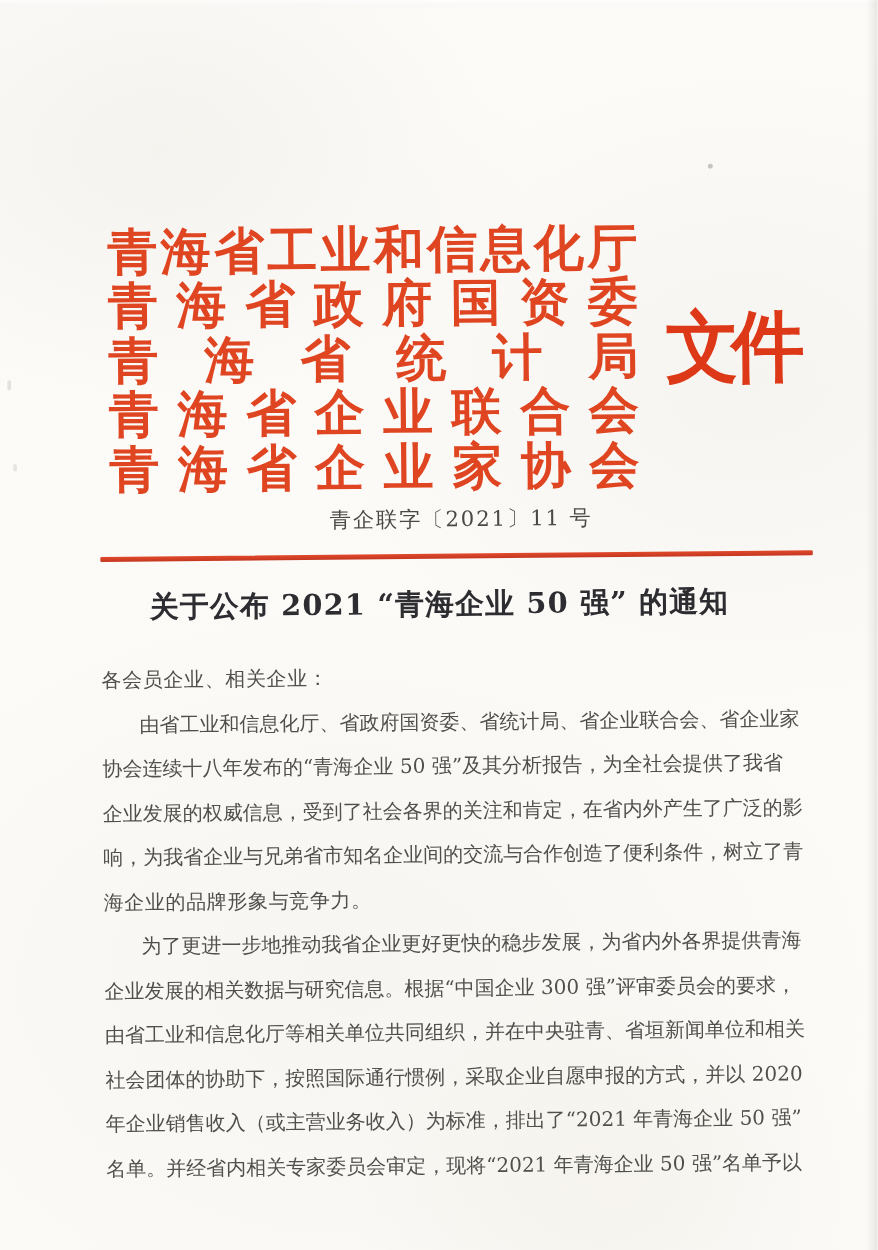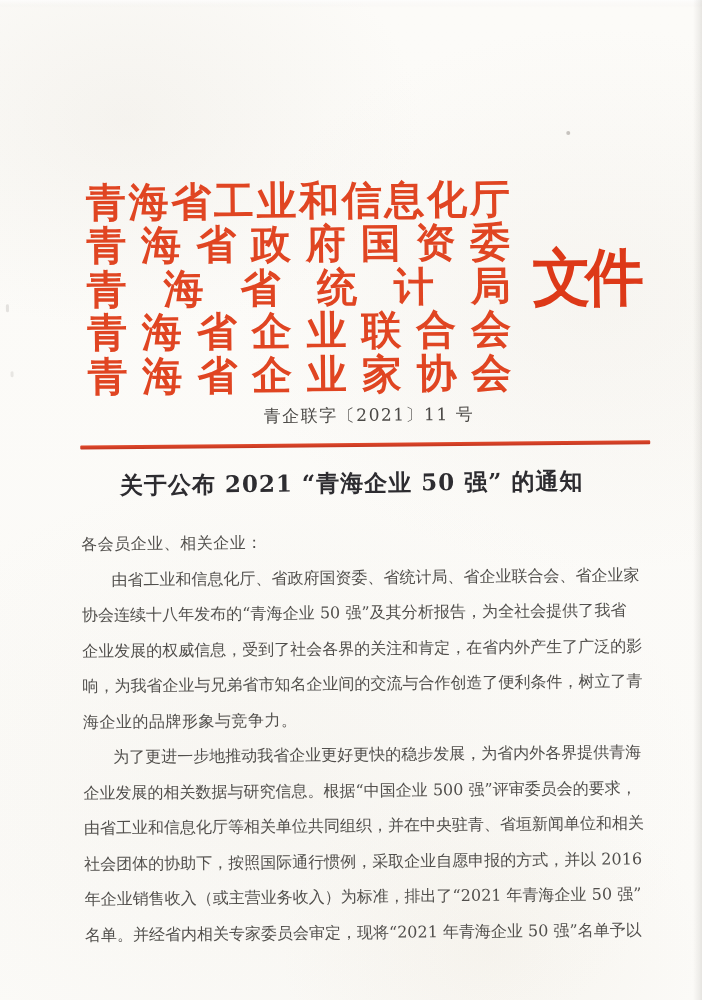--- a/index.html
+++ b/index.html
@@ -322,21 +322,21 @@
           <span>息</span>
           <span>。</span>
           <span>根</span>
           <span>据</span>
           <span>“</span>
           <span>中</span>
           <span>国</span>
           <span>企</span>
           <span>业</span>
           <span> </span>
-          <span>500</span>
+          <span>300</span>
           <span> </span>
           <span>强</span>
           <span>”</span>
           <span>评</span>
           <span>审</span>
           <span>委</span>
           <span>员</span>
           <span>会</span>
           <span>的</span>
           <span>要</span>
@@ -407,21 +407,21 @@
           <span>愿</span>
           <span>申</span>
           <span>报</span>
           <span>的</span>
           <span>方</span>
           <span>式</span>
           <span>，</span>
           <span>并</span>
           <span>以</span>
           <span> </span>
-          <span>2016</span>
+          <span>2020</span>
         </div>
         <div class="body-line justify">
           <span>年</span>
           <span>企</span>
           <span>业</span>
           <span>销</span>
           <span>售</span>
           <span>收</span>
           <span>入</span>
           <span>（</span>

